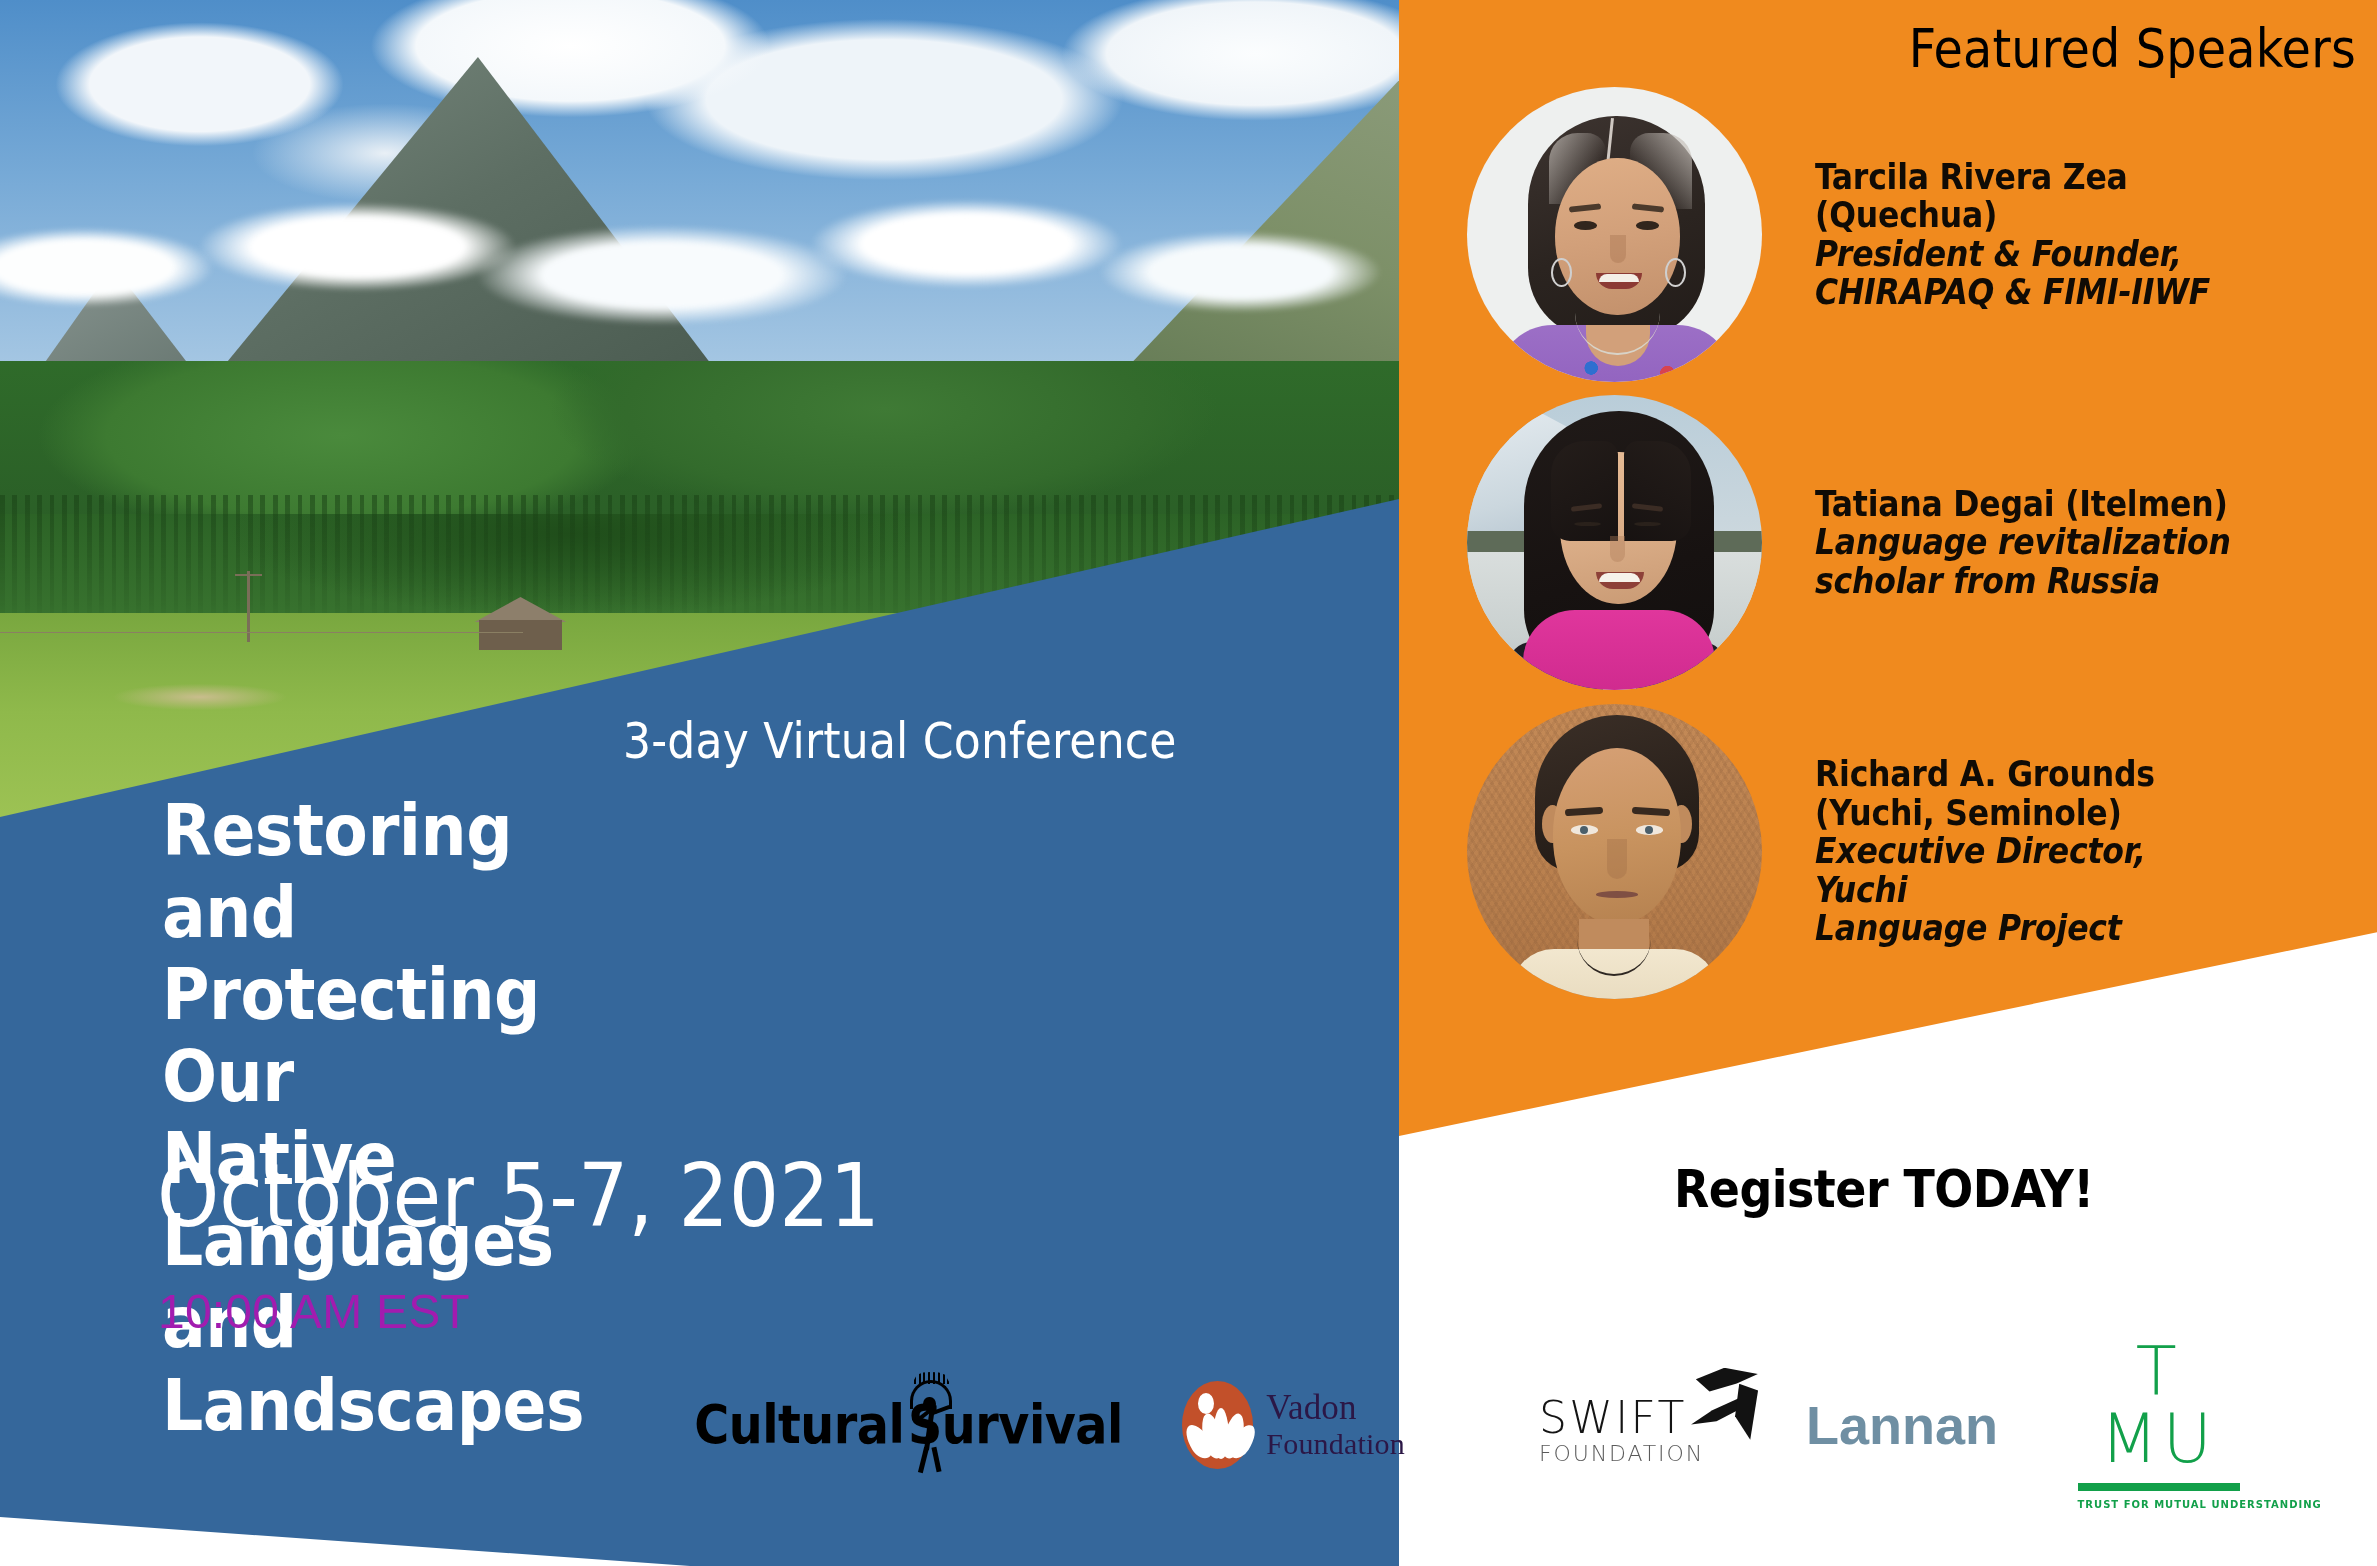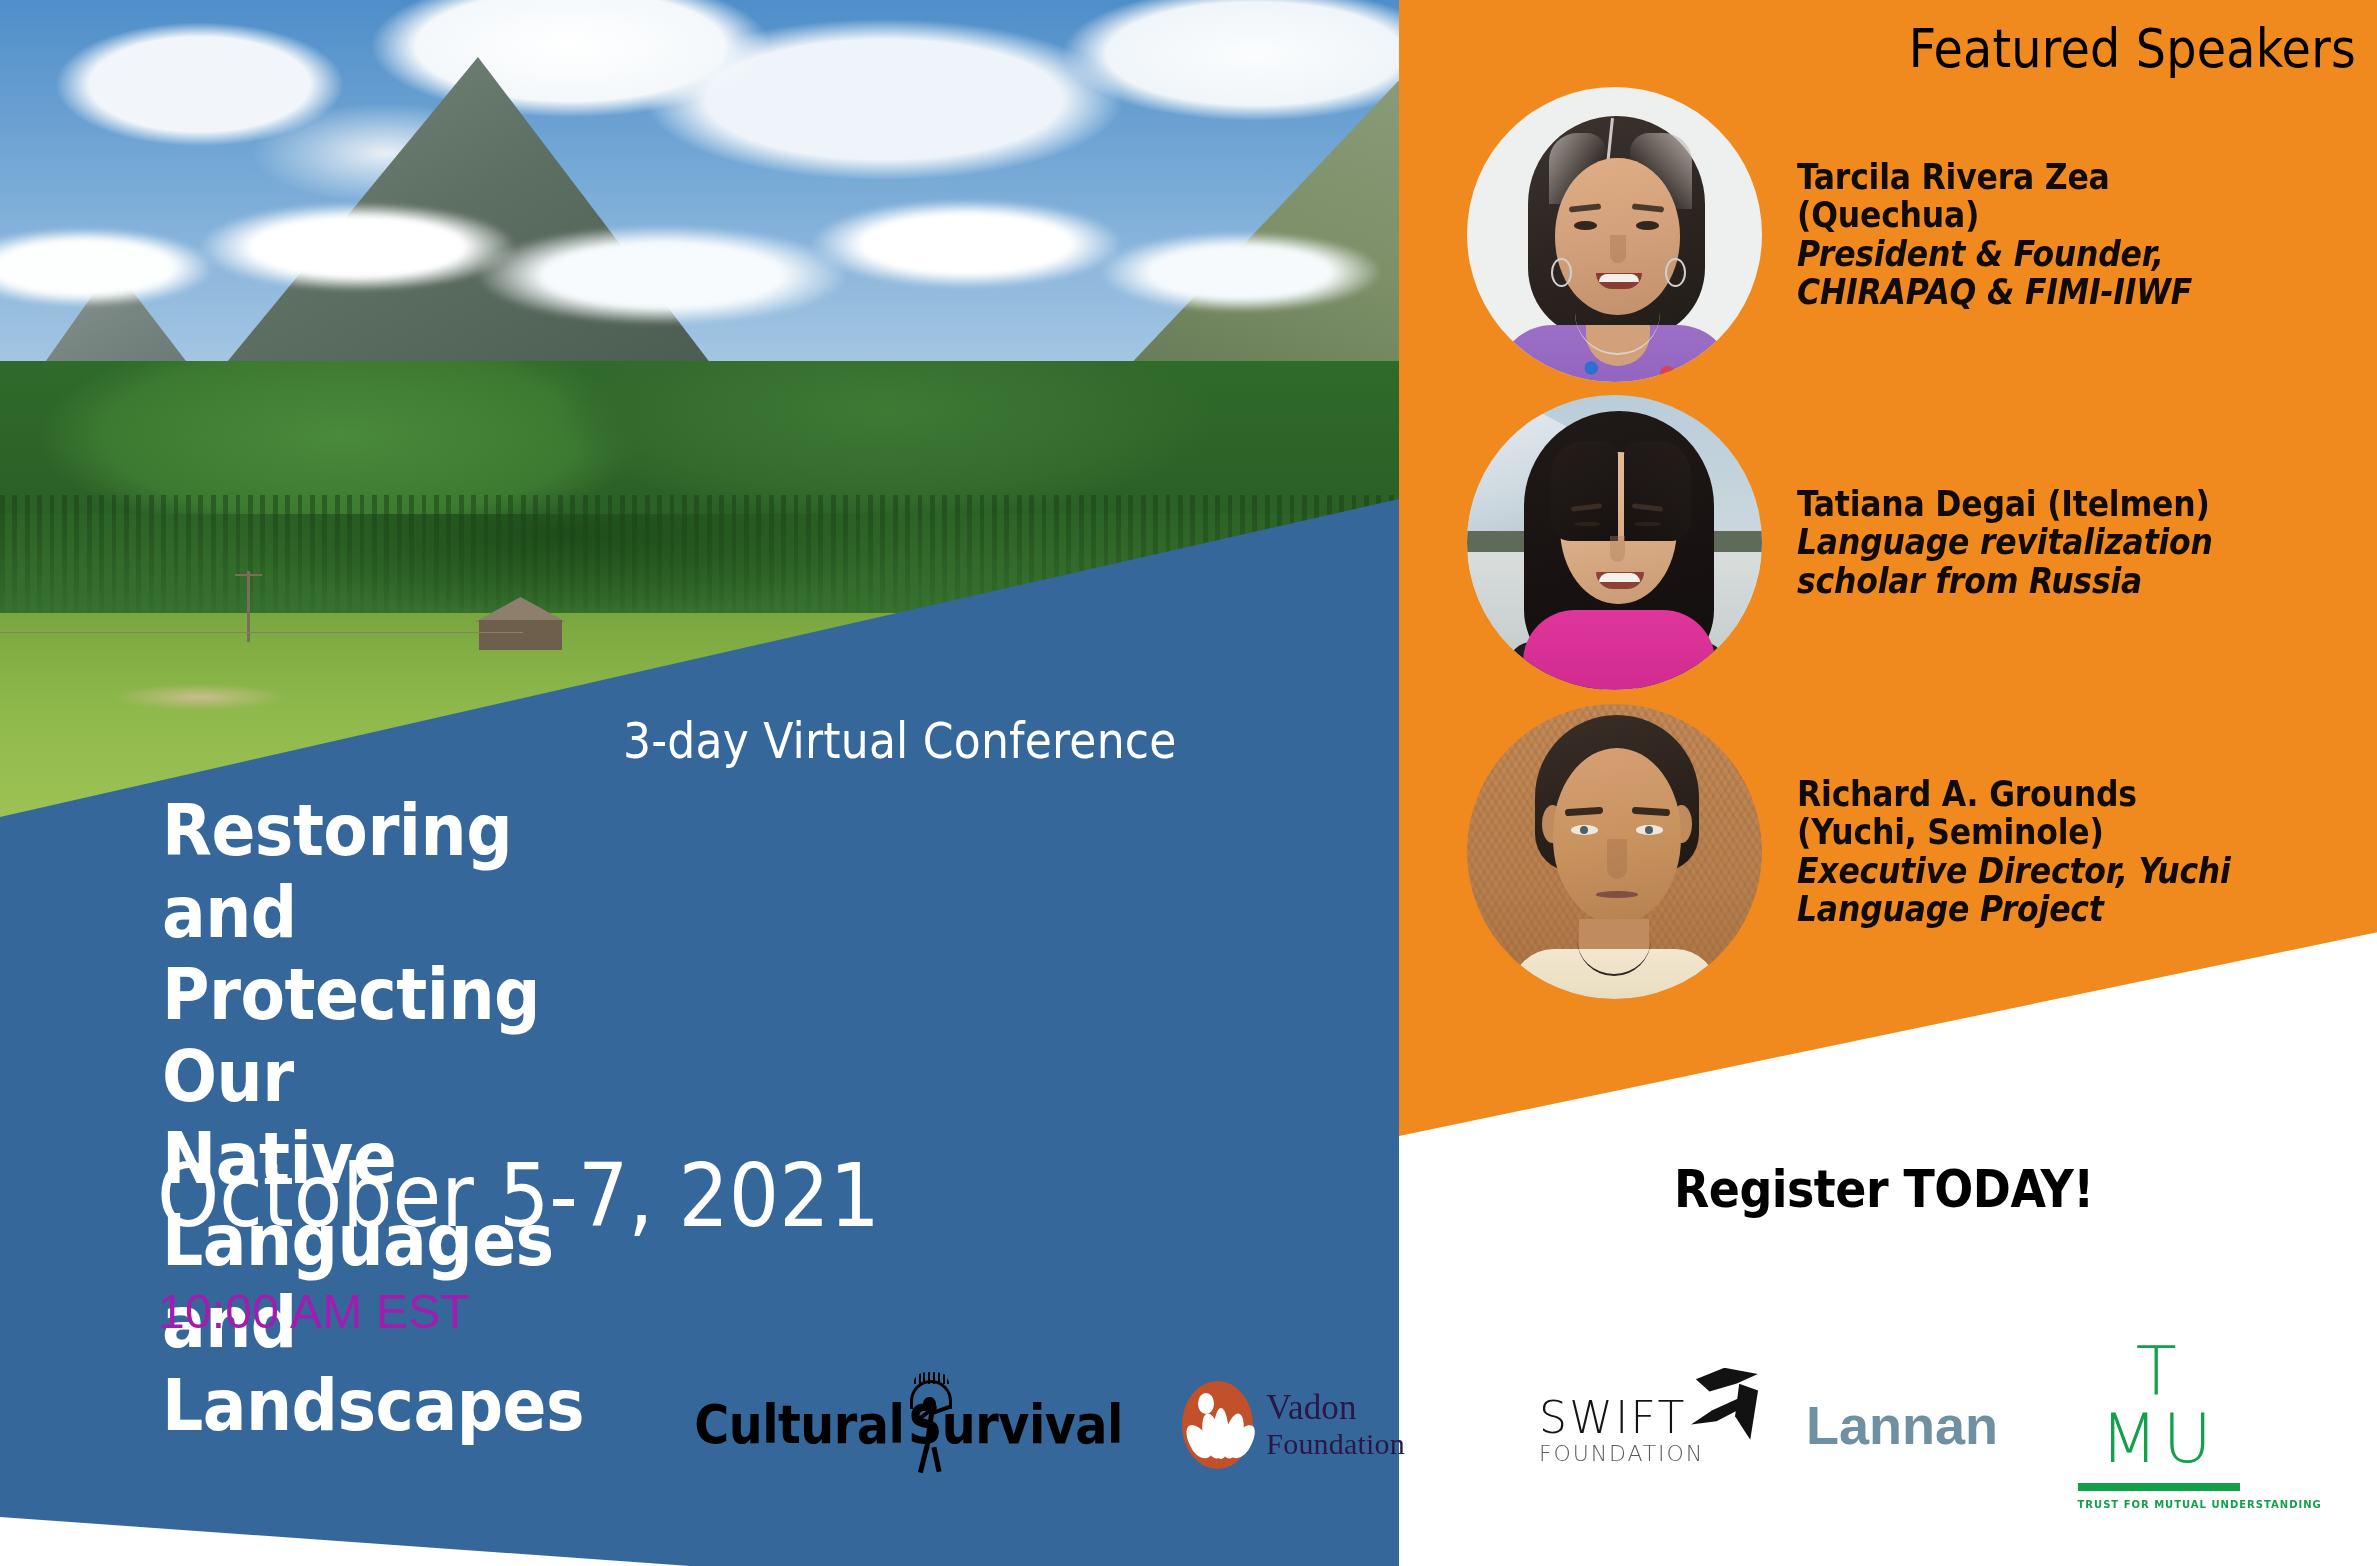--- a/index.html
+++ b/index.html
@@ -154,21 +154,21 @@
     clip-path: polygon(0 0, 979px 0, 979px 932px, 0 1136px);
   }
   .featured{
     position:absolute; left:0; top:0; width:979px;
     text-align:right; padding-right:22px; padding-top:18px;
     font-family:"DejaVu Sans Condensed","Liberation Sans", sans-serif;
     font-weight:300; font-stretch:condensed;
     font-size:53px; color:#000000; letter-spacing:0.2px;
   }
 
-  .spk{ position:absolute; left:0; width:856px; display:flex; align-items:center; }
+  .spk{ position:absolute; left:0; width:856px; display:flex; align-items:center;gap:18px; }
   .spk1{ top:87px; }
   .spk2{ top:395px; }
   .spk3{ top:704px; }
 
   .avatar{
     position:relative;
     width:295px; height:295px; margin-left:68px; flex:0 0 295px;
     border-radius:50%; overflow:hidden;
   }
   

